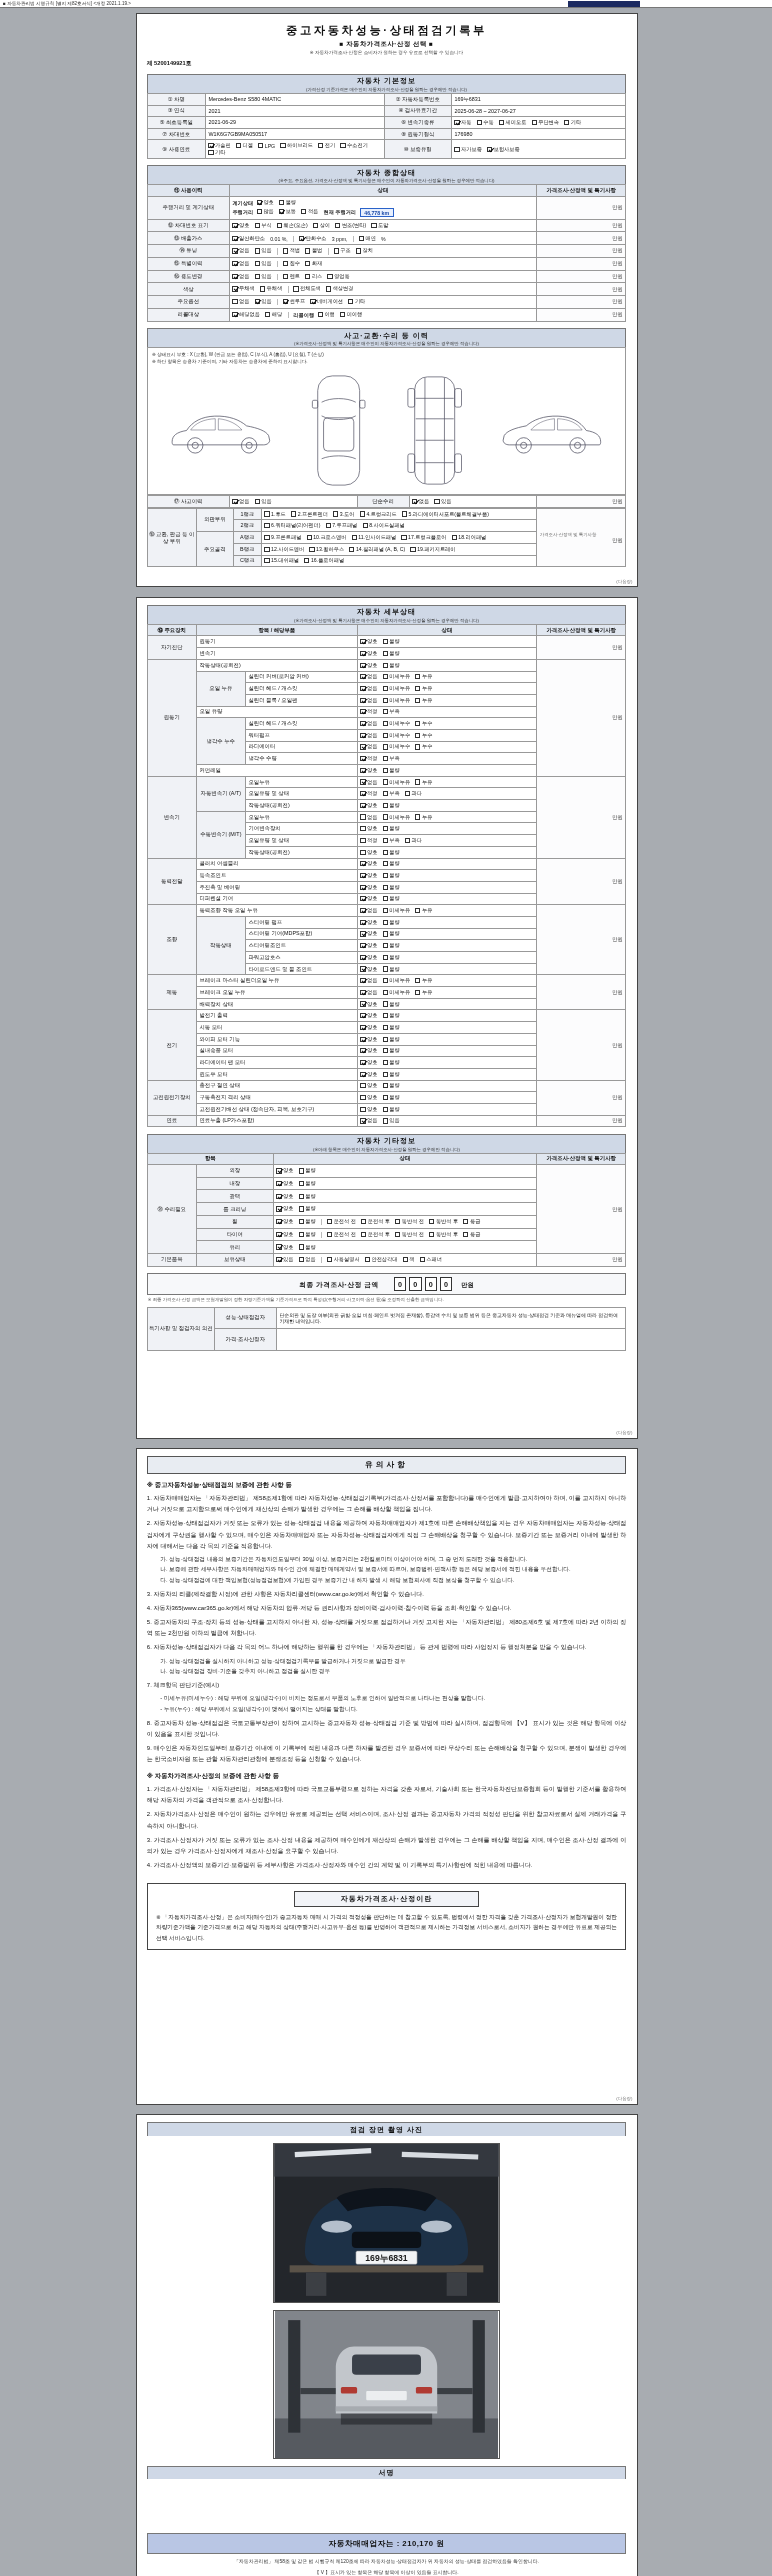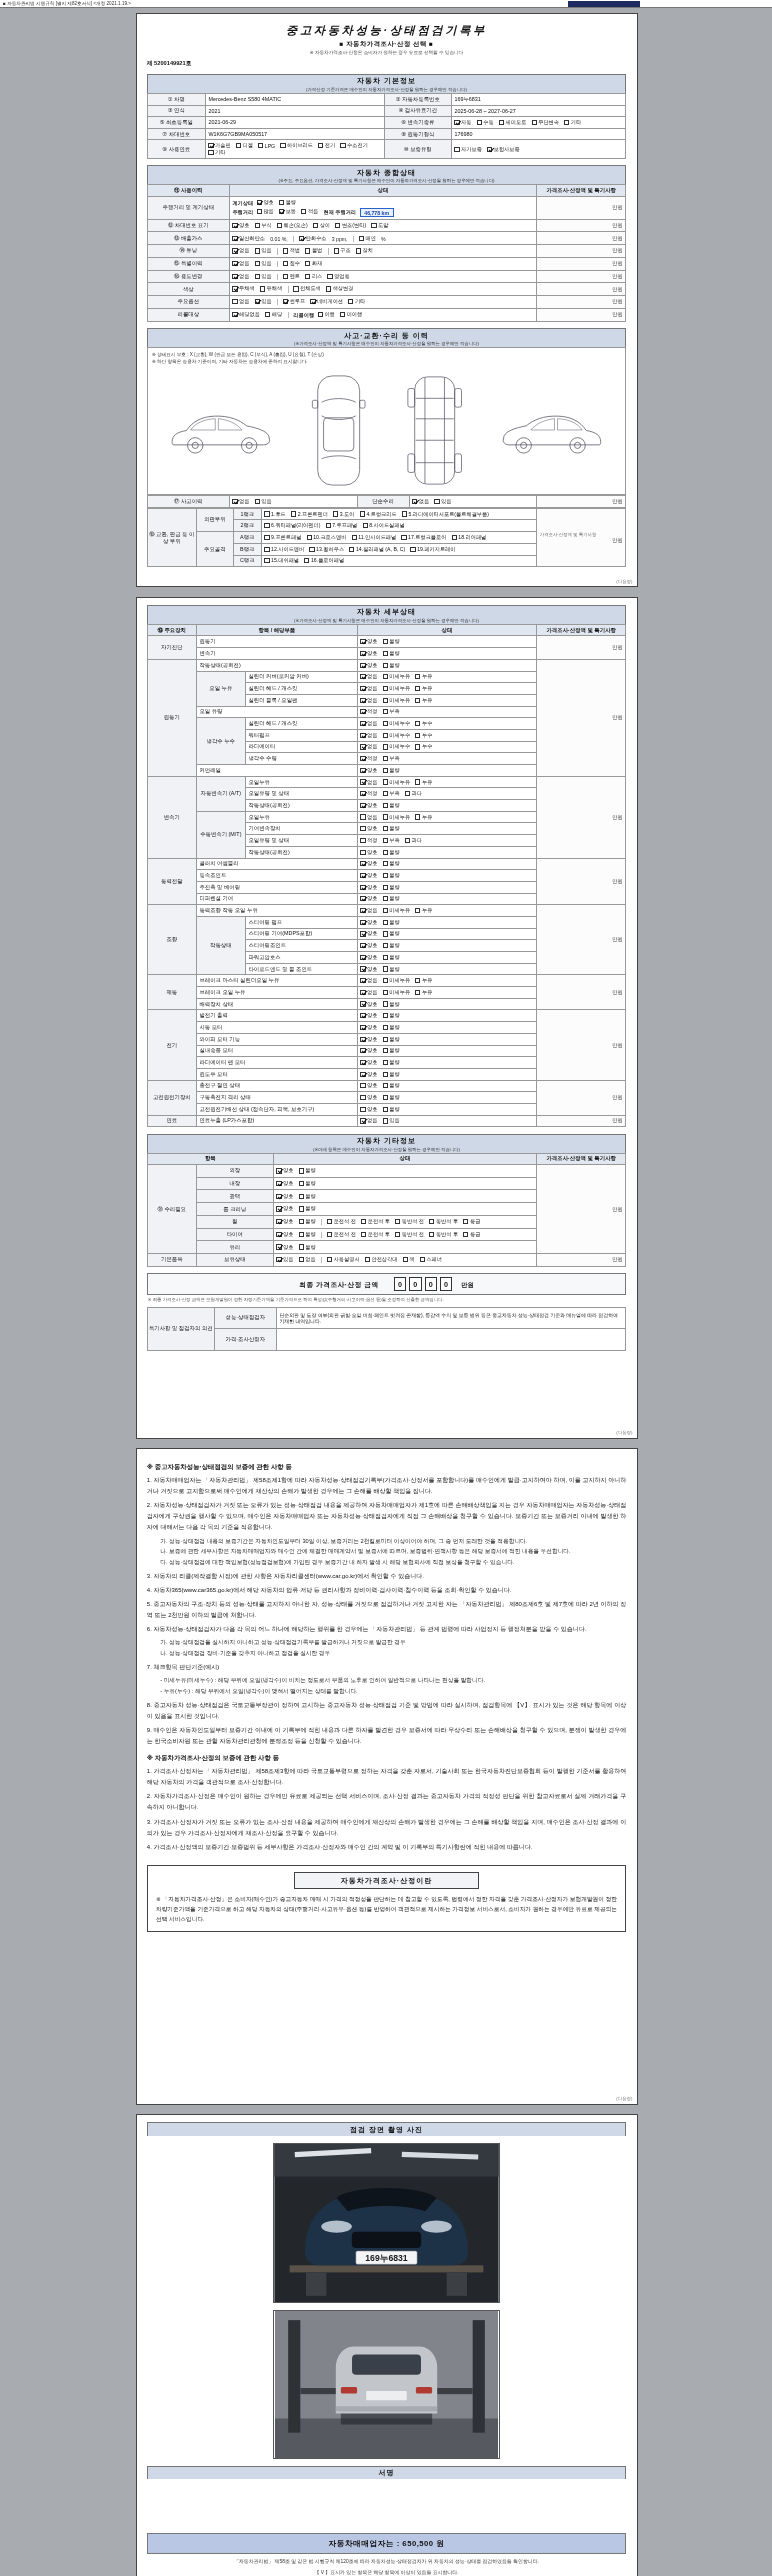--- a/index.html
+++ b/index.html
@@ -10,21 +10,21 @@
             font-size:4.6px;line-height:8.2px;padding-left:3.1px;color:#333;}
   .badge{position:absolute;right:133px;top:1px;width:72px;height:5.7px;background:#1c2a60;}
   .page{width:502px;margin:0 auto 9.3px;background:#fff;border:0.5px solid #444;
         padding:7.2px 10.3px;position:relative;}
   .page1{margin-top:5.2px;min-height:574px;}
   .page2{min-height:842px;}
   .page3{min-height:657px;}
   .page4{min-height:449px;}
   .pgmark{position:absolute;right:4.1px;bottom:2.6px;font-size:4.4px;color:#777;}
 
-  .doc-title{text-align:center;font-size:11.3px;font-weight:bold;letter-spacing:2.6px;margin-top:1px;font-style:italic;}
+  .doc-title{text-align:center;font-size:11.3px;font-weight:bold;letter-spacing:2.6px;margin-top:1px;}
   .doc-sub{text-align:center;font-size:6.4px;font-weight:bold;margin-top:2.6px;letter-spacing:0.5px;}
   .doc-note{text-align:center;font-size:4.6px;color:#444;margin-top:1px;}
   .doc-no{font-size:5.7px;font-weight:bold;margin:4.6px 0 1px;}
 
   .secbar{background:#cfd8e6;border:0.5px solid #777;border-bottom:none;text-align:center;
           padding:1.5px 0 1px;margin-top:6.2px;}
   .secbar .t{font-size:7px;font-weight:bold;letter-spacing:1px;}
   .secbar .n{font-size:4.4px;color:#333;margin-top:0.5px;}
 
   table{border-collapse:collapse;width:100%;table-layout:fixed;}
@@ -1260,20 +1260,21 @@
         <tr>
           <td class="lbl">가격·조사산정자</td>
           <td style="height: 21.6px; font-size: 4.9px;"></td>
         </tr>
       </tbody>
   </table>
   <div class="pgmark">(다음장)</div>
 </div>
 
 <div class="page page3">
+  <div class="notes-title">유의사항</div>
   <div id="notes-root">
       <div class="note-h">※ 중고자동차성능·상태점검의 보증에 관한 사항 등</div>
       <div class="note-item">1. 자동차매매업자는 「자동차관리법」 제58조제1항에 따라 자동차성능·상태점검기록부(가격조사·산정서를 포함합니다)를 매수인에게 발급·고지하여야 하며, 이를 고지하지 아니하거나 거짓으로 고지함으로써 매수인에게 재산상의 손해가 발생한 경우에는 그 손해를 배상할 책임을 집니다.</div>
       <div class="note-item">2. 자동차성능·상태점검자가 거짓 또는 오류가 있는 성능·상태점검 내용을 제공하여 자동차매매업자가 제1호에 따른 손해배상책임을 지는 경우 자동차매매업자는 자동차성능·상태점검자에게 구상권을 행사할 수 있으며, 매수인은 자동차매매업자 또는 자동차성능·상태점검자에게 직접 그 손해배상을 청구할 수 있습니다. 보증기간 또는 보증거리 이내에 발생한 하자에 대해서는 다음 각 목의 기준을 적용합니다.</div>
       <div class="note-sub">가. 성능·상태점검 내용의 보증기간은 자동차인도일부터 30일 이상, 보증거리는 2천킬로미터 이상이어야 하며, 그 중 먼저 도래한 것을 적용합니다.</div>
       <div class="note-sub">나. 보증에 관한 세부사항은 자동차매매업자와 매수인 간에 체결한 매매계약서 및 보증서에 따르며, 보증범위·면책사항 등은 해당 보증서에 적힌 내용을 우선합니다.</div>
       <div class="note-sub">다. 성능·상태점검에 대한 책임보험(성능점검보험)에 가입된 경우 보증기간 내 하자 발생 시 해당 보험회사에 직접 보상을 청구할 수 있습니다.</div>
       <div class="note-item">3. 자동차의 리콜(제작결함 시정)에 관한 사항은 자동차리콜센터(www.car.go.kr)에서 확인할 수 있습니다.</div>
       <div class="note-item">4. 자동차365(www.car365.go.kr)에서 해당 자동차의 압류·저당 등 권리사항과 정비이력·검사이력·침수이력 등을 조회·확인할 수 있습니다.</div>
       <div class="note-item">5. 중고자동차의 구조·장치 등의 성능·상태를 고지하지 아니한 자, 성능·상태를 거짓으로 점검하거나 거짓 고지한 자는 「자동차관리법」 제80조제6호 및 제7호에 따라 2년 이하의 징역 또는 2천만원 이하의 벌금에 처합니다.</div>
@@ -1336,18 +1337,18 @@
     <rect x="120" y="188" width="200" height="10" fill="#a7abb0"></rect>
   </svg>
 
   <div class="secbar">
     <div class="t">서명</div>
   </div>
   <div class="signspace"></div>
 
   <div class="insur">
     <span>자동차매매업자는 :</span>
-    <span>650,500 원</span>
+    <span>210,170 원</span>
   </div>
   <div class="foot">「자동차관리법」 제58조 및 같은 법 시행규칙 제120조에 따라 자동차성능·상태점검자가 위 자동차의 성능·상태를 점검하였음을 확인합니다.</div>
   <div class="foot">【 V 】표시가 있는 항목은 해당 항목에 이상이 있음을 표시합니다.</div>
 </div>
 
 
 </body></html>

